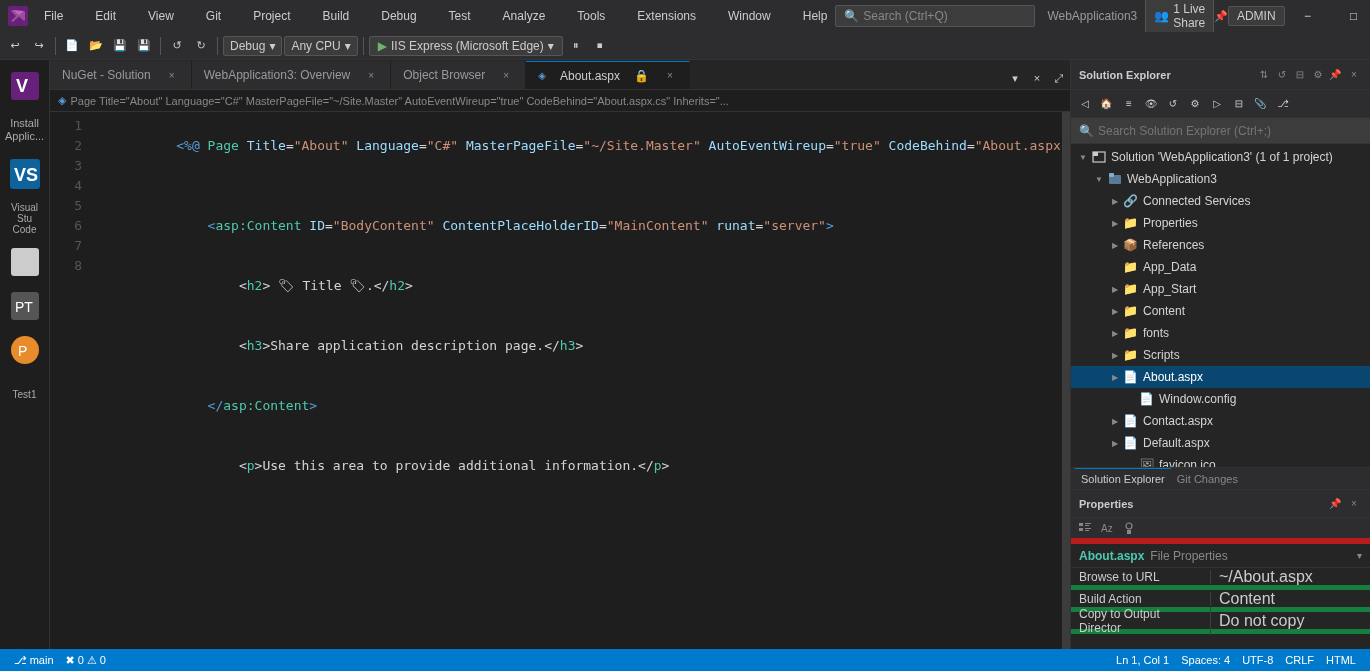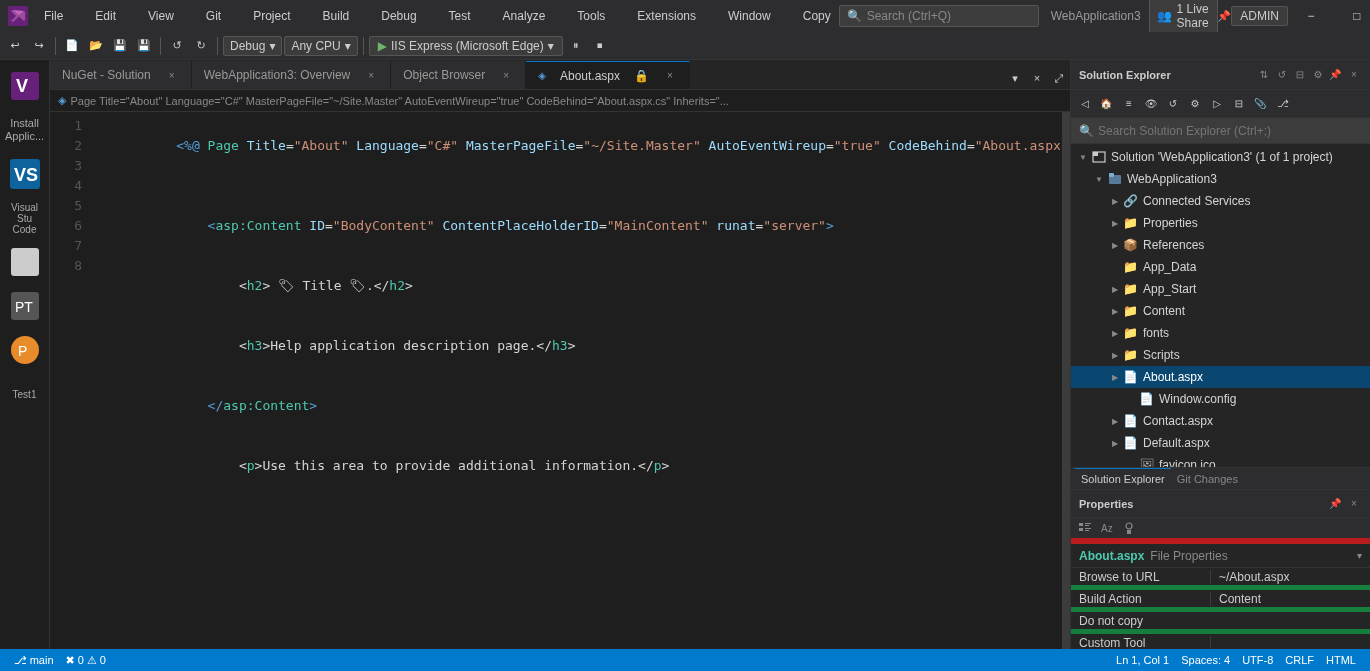--- a/index.html
+++ b/index.html
@@ -388,21 +388,21 @@
       width: 140px;
       padding: 0 8px;
       color: #ccc;
       font-size: 12px;
       flex-shrink: 0;
       border-right: 1px solid #3c3c3c;
     }
     .props-value {
       padding: 0 8px;
       color: #ccc;
-      font-size: 12px;
+      font-size: 16px;
       flex: 1;
     }
 
     
     .status-bar {
       height: 22px;
       background: #007acc;
       display: flex;
       align-items: center;
       padding: 0 8px;
@@ -464,21 +464,21 @@
     <div class="menu-item">View</div>
     <div class="menu-item">Git</div>
     <div class="menu-item">Project</div>
     <div class="menu-item">Build</div>
     <div class="menu-item">Debug</div>
     <div class="menu-item">Test</div>
     <div class="menu-item">Analyze</div>
     <div class="menu-item">Tools</div>
     <div class="menu-item">Extensions</div>
     <div class="menu-item">Window</div>
-    <div class="menu-item">Copy</div>
+    <div class="menu-item">Help</div>
   </div>
   <div style="display:flex;align-items:center;gap:4px;">
     <div class="search-box">
       <span>🔍</span>
       <span style="color:#888;font-size:12px;">Search (Ctrl+Q)</span>
     </div>
     <span style="color:#999;font-size:12px;margin:0 8px;">WebApplication3</span>
   </div>
   <div class="live-share-btn">
     <span>👥</span>
@@ -615,21 +615,21 @@
           <span style="color:#569cd6;">&lt;%@ </span><span style="color:#4ec9b0;">Page </span><span style="color:#9cdcfe;">Title</span>=<span style="color:#ce9178;">"About"</span> <span style="color:#9cdcfe;">Language</span>=<span style="color:#ce9178;">"C#"</span> <span style="color:#9cdcfe;">MasterPageFile</span>=<span style="color:#ce9178;">"~/Site.Master"</span> <span style="color:#9cdcfe;">AutoEventWireup</span>=<span style="color:#ce9178;">"true"</span> <span style="color:#9cdcfe;">CodeBehind</span>=<span style="color:#ce9178;">"About.aspx.cs"</span> = 
         </div>
         <div class="code-line">&nbsp;</div>
         <div class="code-line">
           <span style="color:#808080;">    </span><span style="color:#569cd6;">&lt;</span><span style="color:#4ec9b0;">asp:Content</span> <span style="color:#9cdcfe;">ID</span>=<span style="color:#ce9178;">"BodyContent"</span> <span style="color:#9cdcfe;">ContentPlaceHolderID</span>=<span style="color:#ce9178;">"MainContent"</span> <span style="color:#9cdcfe;">runat</span>=<span style="color:#ce9178;">"server"</span><span style="color:#569cd6;">&gt;</span>
         </div>
         <div class="code-line">
           <span>        &lt;</span><span style="color:#4ec9b0;">h2</span><span>&gt;</span> 🏷 <span style="color:#d4d4d4;">Title</span> 🏷<span>.</span><span style="color:#d4d4d4;">&lt;/</span><span style="color:#4ec9b0;">h2</span><span>&gt;</span>
         </div>
         <div class="code-line">
-          <span>        &lt;</span><span style="color:#4ec9b0;">h3</span><span>&gt;</span><span style="color:#d4d4d4;">Help application description page.</span><span>&lt;/</span><span style="color:#4ec9b0;">h3</span><span>&gt;</span>
+          <span>        &lt;</span><span style="color:#4ec9b0;">h3</span><span>&gt;</span><span style="color:#d4d4d4;">Share application description page.</span><span>&lt;/</span><span style="color:#4ec9b0;">h3</span><span>&gt;</span>
         </div>
         <div class="code-line">
           <span style="color:#808080;">    </span><span style="color:#569cd6;">&lt;/</span><span style="color:#4ec9b0;">asp:Content</span><span style="color:#569cd6;">&gt;</span>
         </div>
         <div class="code-line">
           <span>        &lt;</span><span style="color:#4ec9b0;">p</span><span>&gt;</span><span style="color:#d4d4d4;">Use this area to provide additional information.</span><span>&lt;/</span><span style="color:#4ec9b0;">p</span><span>&gt;</span>
         </div>
         <div class="code-line">&nbsp;</div>
       </div>
       <div class="scroll-indicator"></div>
@@ -833,25 +833,22 @@
       <div class="props-table">
         <div class="props-row">
           <div class="props-key">Browse to URL</div>
           <div class="props-value">~/About.aspx</div>
         </div>
         <div class="props-row">
           <div class="props-key">Build Action</div>
           <div class="props-value">Content</div>
         </div>
         <div class="props-row">
+          <div class="props-key">Copy to Output Director</div>
           <div class="props-value">Do not copy</div>
-        </div>
-        <div class="props-row">
-          <div class="props-key">Custom Tool</div>
-          <div class="props-value"></div>
         </div>
       </div>
     </div>
   </div>
 </div>
 
 <div class="status-bar">
   <div class="status-item">
     <span>⎇</span>
     <span>main</span>

